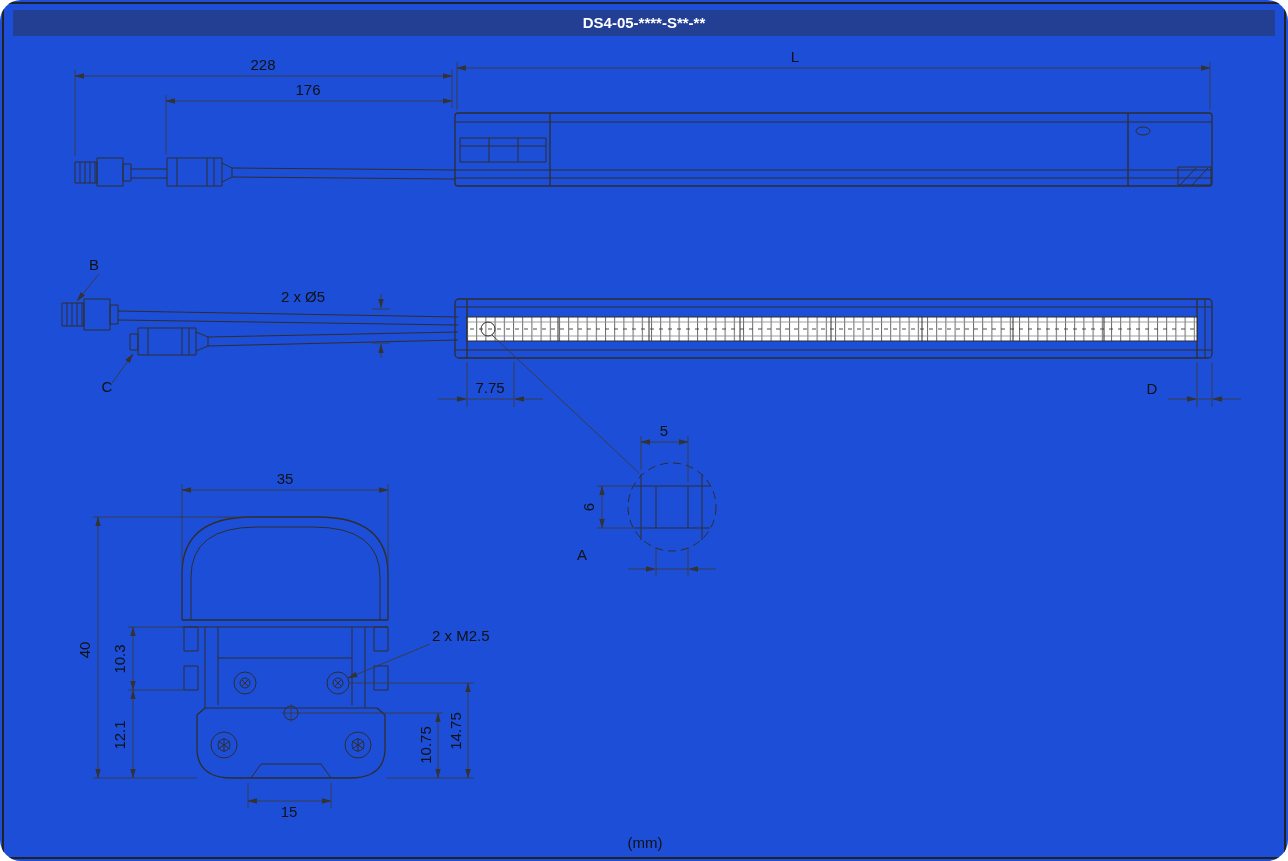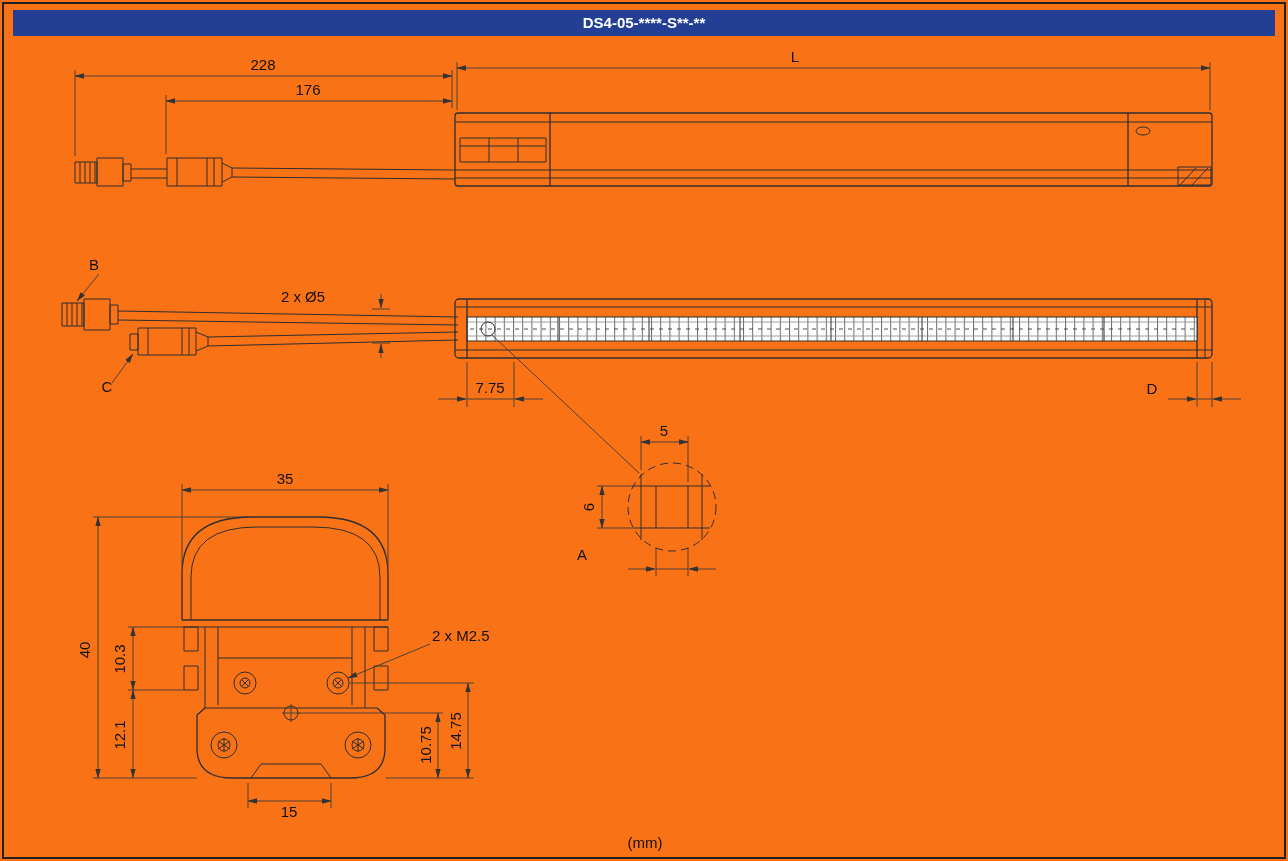--- a/index.html
+++ b/index.html
@@ -1,16 +1,16 @@
 <!DOCTYPE html>
 <html><head>
 <meta charset="utf-8">
 <style>
   html,body{margin:0;padding:0;background:#ffffff;}
-  .page{width:1288px;height:861px;position:relative;background:#f97316;font-family:"Liberation Sans",sans-serif;overflow:hidden;}
+  .page{width:1288px;height:861px;position:relative;background:#1d4ed8;font-family:"Liberation Sans",sans-serif;overflow:hidden;border-radius:21px;}
   svg{display:block;}
   .s1{stroke:#2e2e2e;stroke-width:1.3;fill:none;stroke-linejoin:round;}
   .s2{stroke:#2e2e2e;stroke-width:1;fill:none;stroke-linejoin:round;}
   .d{stroke:#3a3a3a;stroke-width:0.9;fill:none;}
   .dash{stroke-dasharray:8 5;}
   .dash2{stroke-dasharray:4 5;}
   .txt{font-family:"Liberation Sans",sans-serif;font-size:15px;fill:#111111;text-anchor:middle;}
   .txts{text-anchor:start;}
   .hdr{font-family:"Liberation Sans",sans-serif;font-size:15px;font-weight:bold;text-anchor:middle;}
 </style>

